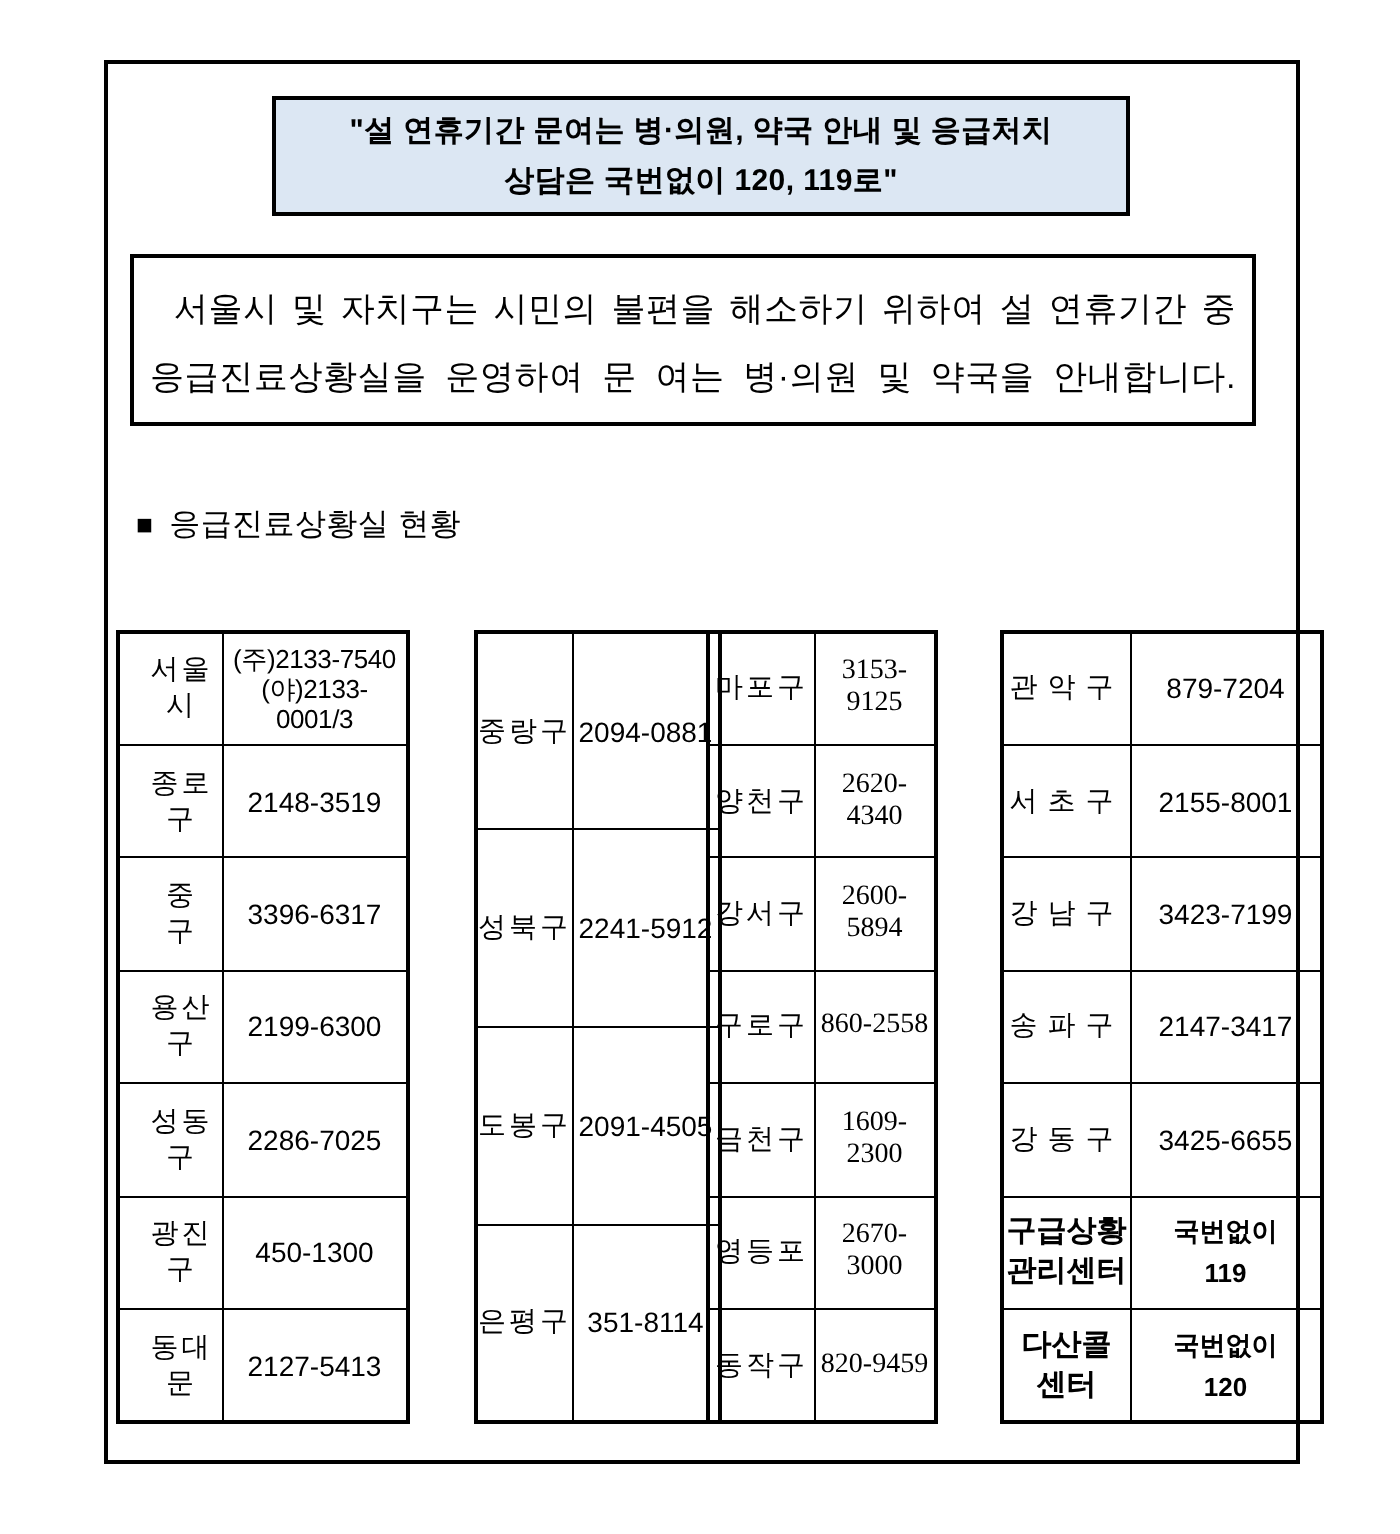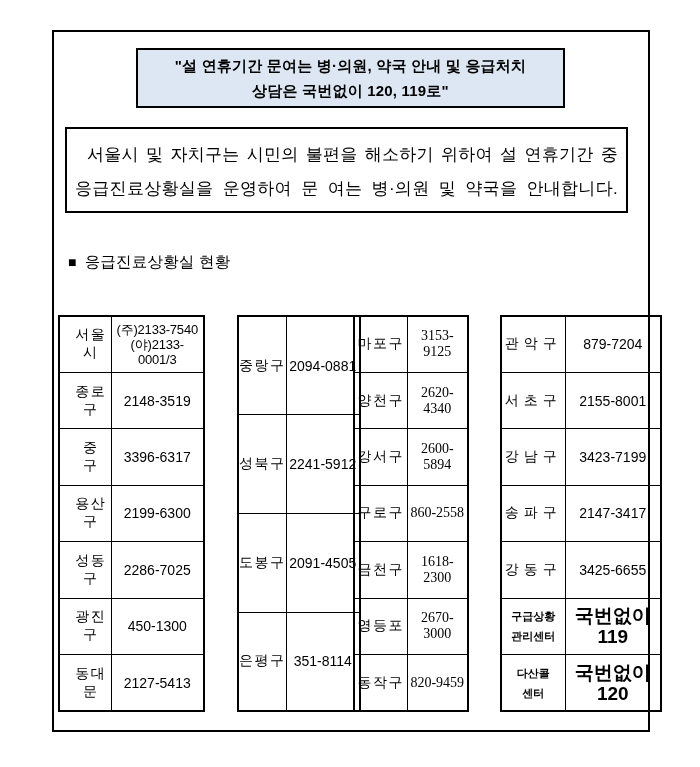--- a/index.html
+++ b/index.html
@@ -36,22 +36,22 @@
     font-size:14px; white-space:pre-wrap; overflow:hidden; height:56px; }
   .ptable { border:2px solid #000; }
   td.name { letter-spacing:1.5px; }
   table.t1 td.name { width:52px;padding-left:11px; }
   table.t2 td.name { width:48px; }
   table.t3 td.name { width:53px; }
   table.t4 td.name { width:64px; letter-spacing:5px; }
   td.phone { letter-spacing:0; }
   td.phone.small { font-size:13px; line-height:15px; letter-spacing:-0.2px; }
   tr.boldrow td { font-weight:bold; }
-  tr.boldrow td.name { letter-spacing:0; font-size:11px; line-height:20px; }
-  tr.boldrow td.phone { font-size:19px; line-height:21px;margin-top:32px; }
+  tr.boldrow td.name { letter-spacing:0; font-size:15px; line-height:20px; }
+  tr.boldrow td.phone { font-size:13px; line-height:21px;margin-top:32px; }
 </style>
 </head>
 <body>
 
 <div class="frame">
 
   <div class="title-box">
     <div class="title-text">"설 연휴기간 문여는 병·의원, 약국 안내 및 응급처치
 상담은 국번없이 120, 119로"</div>
   </div>
@@ -132,21 +132,21 @@
     <tr>
       <td class="name">강서구</td>
       <td class="phone">2600-5894</td>
     </tr>
     <tr>
       <td class="name">구로구</td>
       <td class="phone">860-2558</td>
     </tr>
     <tr>
       <td class="name">금천구</td>
-      <td class="phone">1618-2300</td>
+      <td class="phone">1609-2300</td>
     </tr>
     <tr>
       <td class="name">영등포</td>
       <td class="phone">2670-3000</td>
     </tr>
     <tr>
       <td class="name">동작구</td>
       <td class="phone">820-9459</td>
     </tr>
   </tbody>

